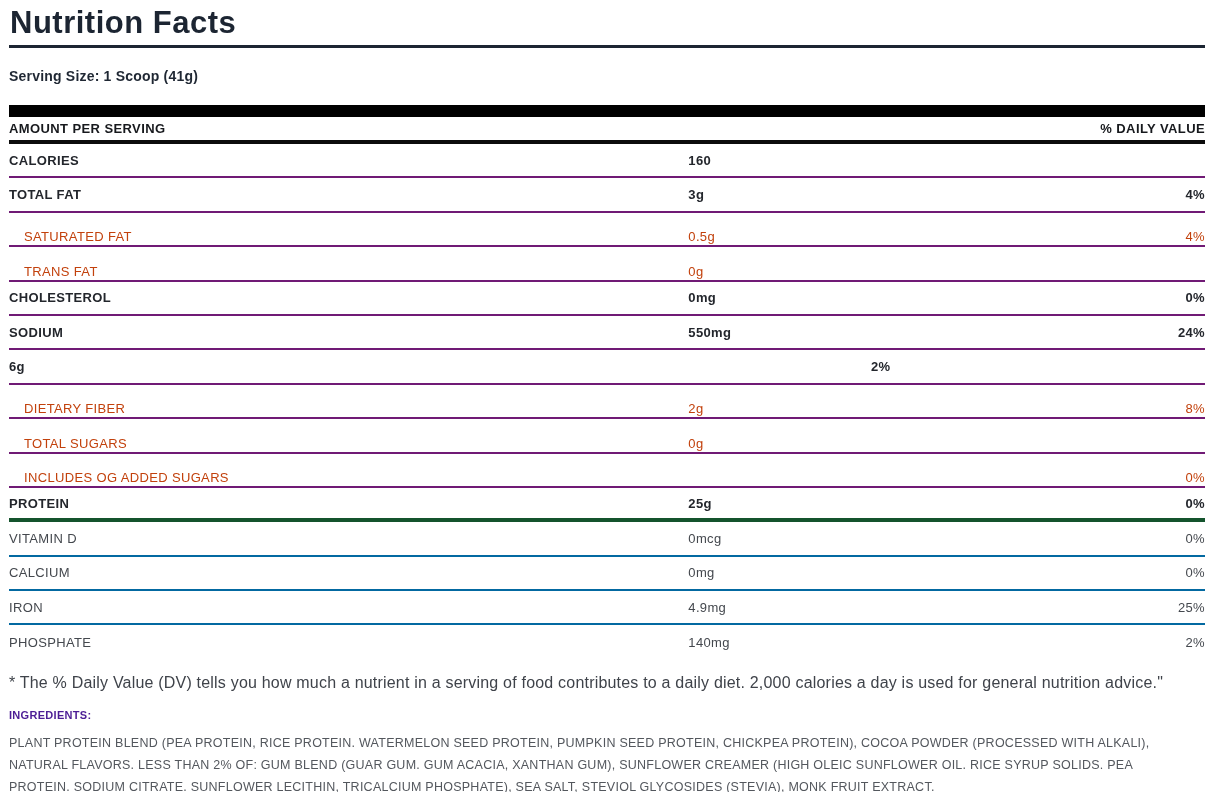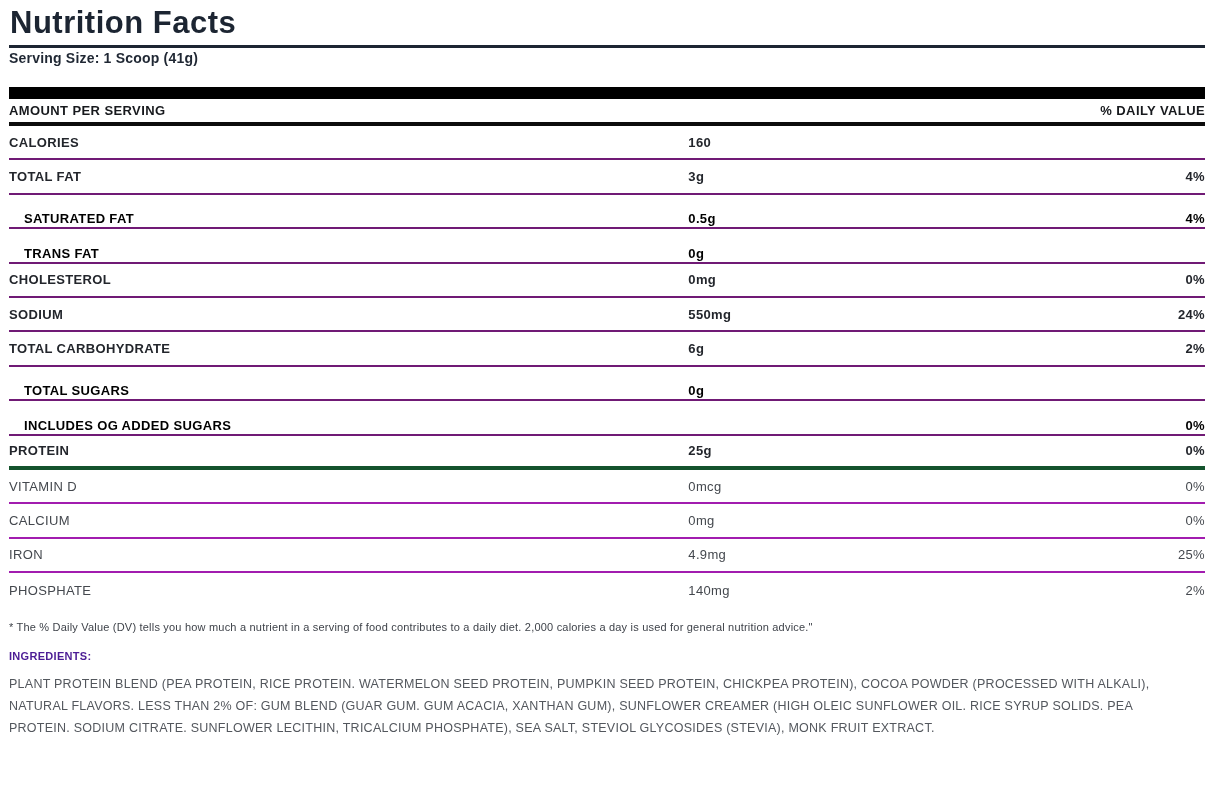--- a/index.html
+++ b/index.html
@@ -15,21 +15,21 @@
   
   .title-wrap { border-bottom: 3px solid #1c2532; padding-top: 3px; }
   .title-wrap h1 {
     margin: 0; padding: 2px 0 4px 1px;
     font-size: 31px; line-height: 36px; font-weight: 800;
     letter-spacing: 0.5px; color: #1c2532;
   }
 
   
   .serving {
-    margin-top: 2px; font-size: 14px; font-weight: 700;
+    margin-top: 20px; font-size: 14px; font-weight: 700;
     color: #1f2733; letter-spacing: 0.2px;
   }
 
   
   .thick-bar { margin-top: 21px; height: 12px; background: #000000; }
 
   
   .table-header {
     display: flex; justify-content: space-between; align-items: center;
     height: 27px; border-bottom: 4px solid #0c0c0c;
@@ -44,31 +44,31 @@
     align-items: center;
     height: 34.4px;
     border-bottom: 2px solid #701a75;
     font-size: 13px; letter-spacing: 0.35px;
   }
   .row .cell.label  { text-align: left; }
   .row .cell.amount { text-align: left; }
   .row .cell.dv     { text-align: right; }
 
   .row.style-bold .cell { font-weight: 700; color: #23262c; }
-  .row.style-sub .cell { font-weight: 700; color: #000000; margin-top: 16px; }
+  .row.style-sub .cell { font-weight: 400; color: #c2410c; margin-top: 16px; }
   .row.style-sub .cell.label { padding-left: 15px; }
-  .row.style-regular { border-bottom: 2px solid #a21caf; }
+  .row.style-regular { border-bottom: 2px solid #0369a1; }
   .row.style-regular .cell { font-weight: 400; color: #44484e; }
 
   .row.divider-thick { border-bottom: 4px solid #14532d; }
   .row.divider-none  { border-bottom: none; }
 
   
   .footnote {
-    margin: 14px 0 0 0; font-size: 11px; color: #3f434a; letter-spacing: 0.2px;
+    margin: 14px 0 0 0; font-size: 16px; color: #3f434a; letter-spacing: 0.2px;
   }
 
   
   .ing-heading {
     margin: 17px 0 0 0; font-size: 11px; font-weight: 700;
     color: #4c1d95; letter-spacing: 0.3px;
   }
   .ing-text {
     margin: 11px 8px 0 0; font-size: 12.5px; line-height: 22px;
     color: #53575d; letter-spacing: 0.25px; max-width: 1196px;
@@ -117,23 +117,27 @@
     <span class="cell label">CHOLESTEROL</span>
     <span class="cell amount">0mg</span>
     <span class="cell dv">0%</span>
   </div>
       <div class="row style-bold">
     <span class="cell label">SODIUM</span>
     <span class="cell amount">550mg</span>
     <span class="cell dv">24%</span>
   </div>
       <div class="row style-bold">
-    <span class="cell label">TOTAL CARBOHYDRATE</span>
     <span class="cell amount">6g</span>
     <span class="cell dv">2%</span>
+  </div>
+      <div class="row style-sub">
+    <span class="cell label">DIETARY FIBER</span>
+    <span class="cell amount">2g</span>
+    <span class="cell dv">8%</span>
   </div>
       <div class="row style-sub">
     <span class="cell label">TOTAL SUGARS</span>
     <span class="cell amount">0g</span>
     <span class="cell dv"></span>
   </div>
       <div class="row style-sub">
     <span class="cell label">INCLUDES OG ADDED SUGARS</span>
     <span class="cell amount"></span>
     <span class="cell dv">0%</span>

